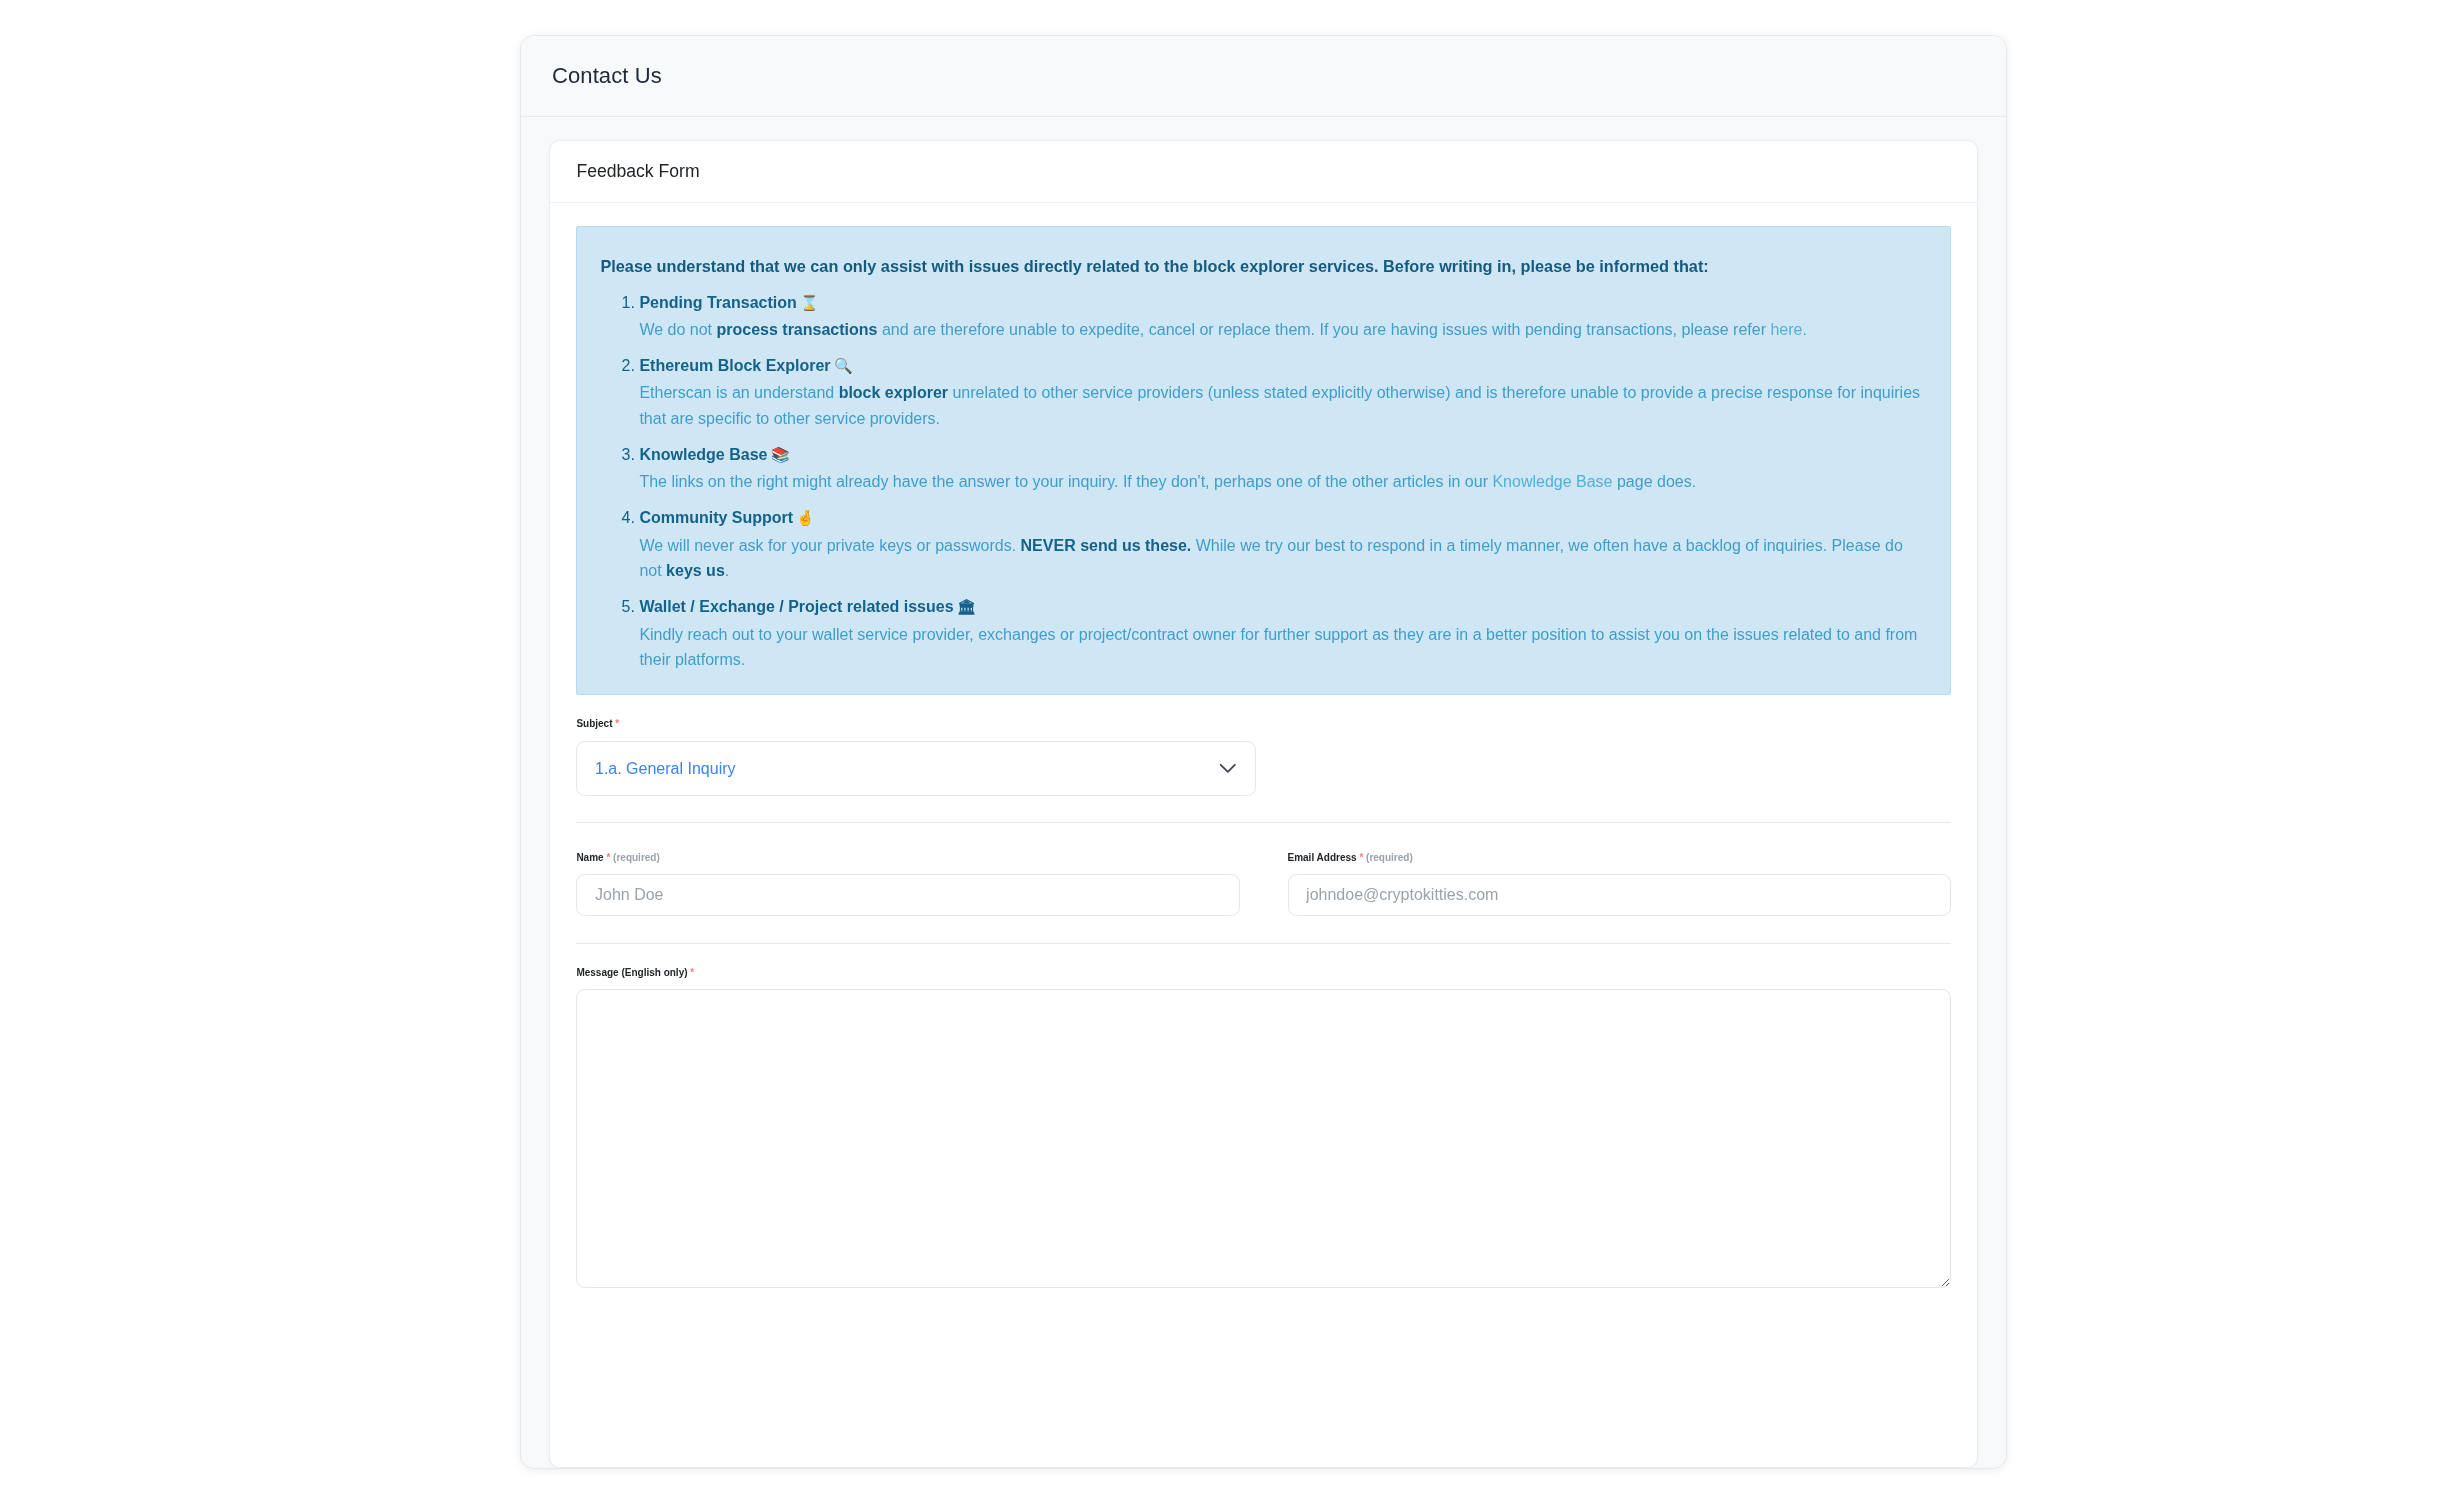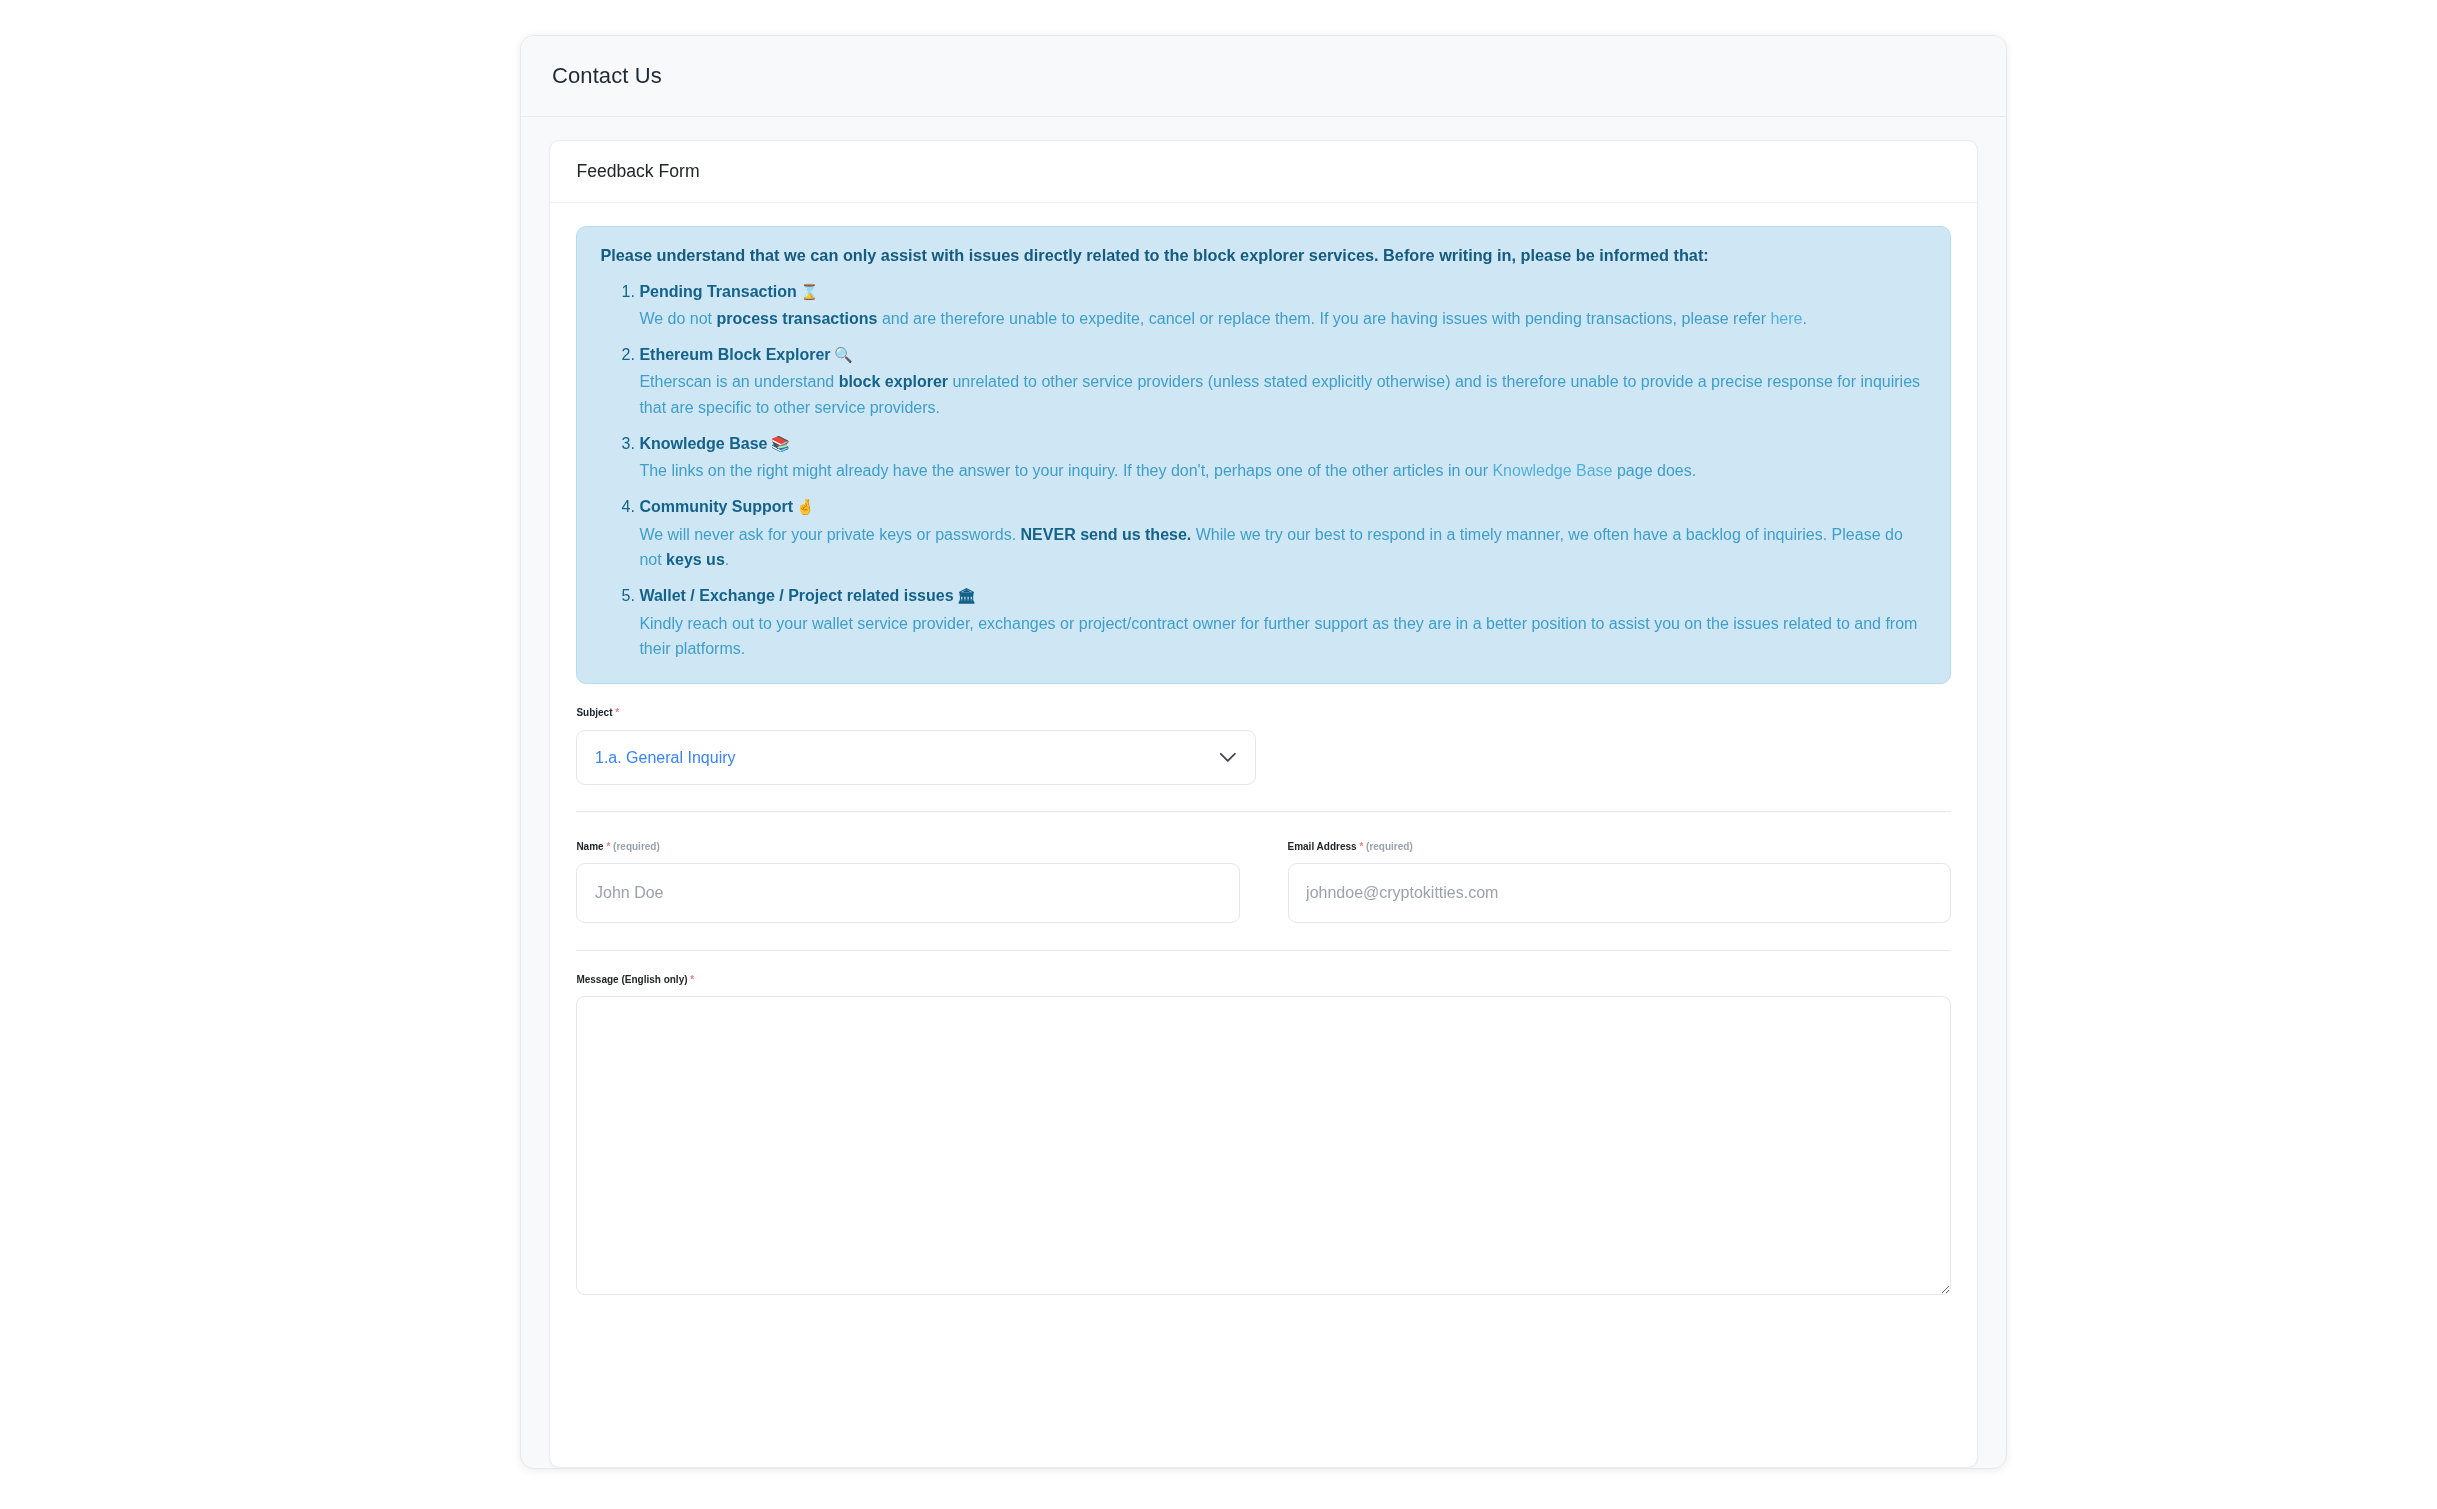--- a/index.html
+++ b/index.html
@@ -72,22 +72,22 @@
     color: #212529;
   }
   .inner-body {
     padding: 23px 26.4px 0 26.4px;
   }
 
   
   .notice {
     background: #cfe7f4;
     border: 0.9px solid #b6dcef;
-    border-radius: 10px;
-    padding: 16px 23px 21px 23px;
+    border-radius: 2px;
+    padding: 27px 23px 21px 23px;
     color: #18688f;
     font-size: 16px;
     line-height: 1.5;
   }
   .notice-lead {
     font-weight: bold;
     color: #155a7f;
     font-size: 16.3px;
     margin-bottom: 12.3px;
   }
@@ -163,21 +163,21 @@
   }
 
   .two-col {
     display: flex;
     gap: 48px;
     padding-top: 29px;
   }
   .col { flex: 1; }
   input.text-input {
     width: 100%;
-    height: 60px;
+    height: 42px;
     border: 0.9px solid #e3e6ea;
     border-radius: 8.8px;
     padding: 0 17.6px;
     font-size: 16px;
     color: #3c4450;
     font-family: "Liberation Sans", sans-serif;
     outline: none;
     background: #fff;
   }
   input.text-input::placeholder { color: #9aa2ab; }

